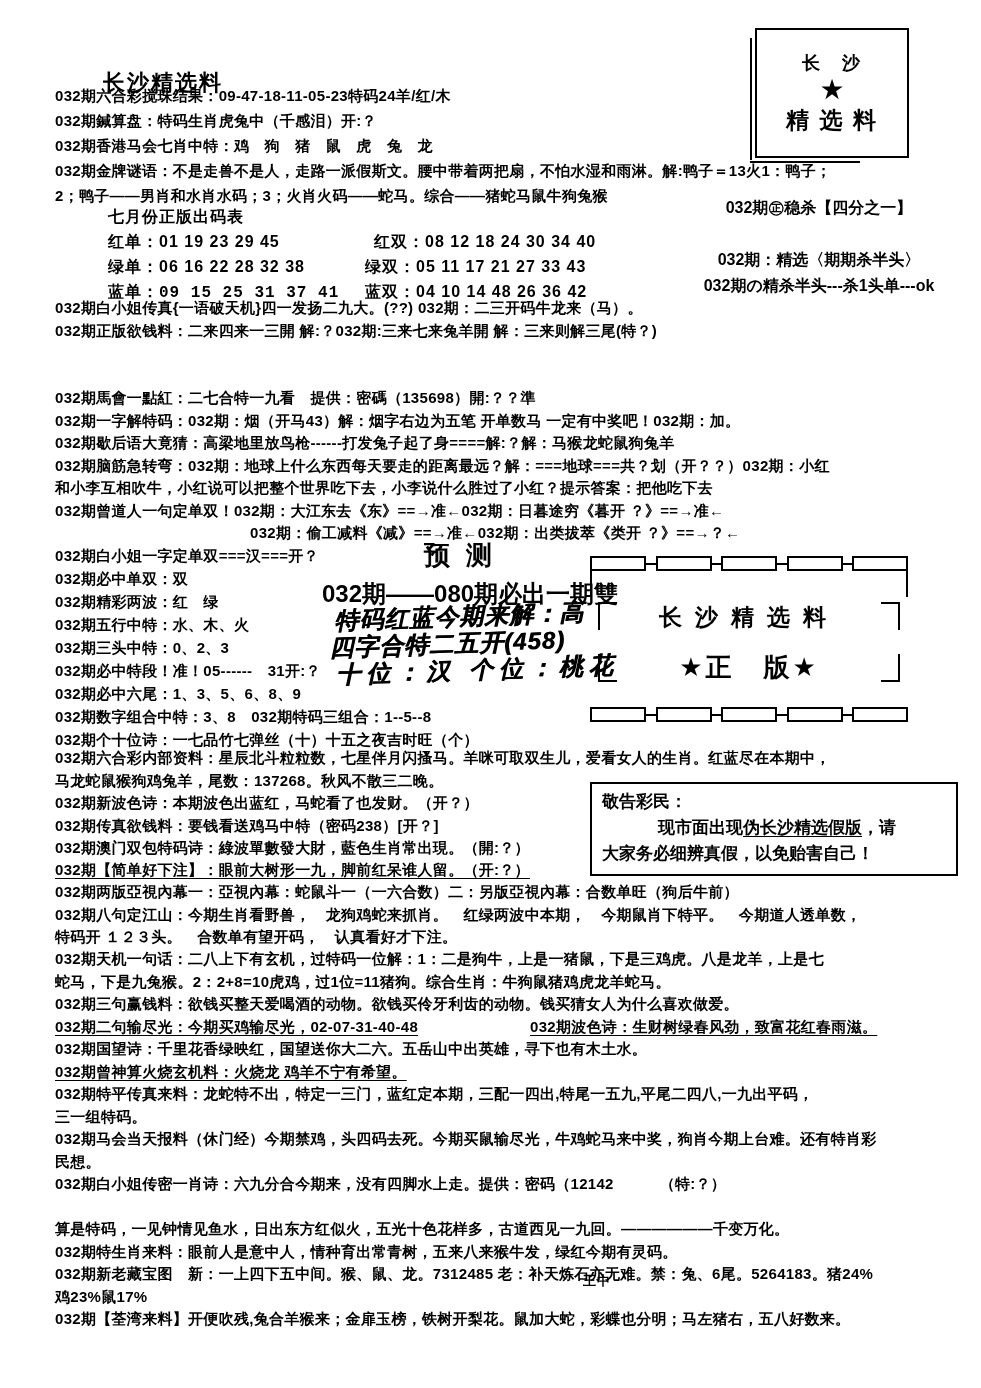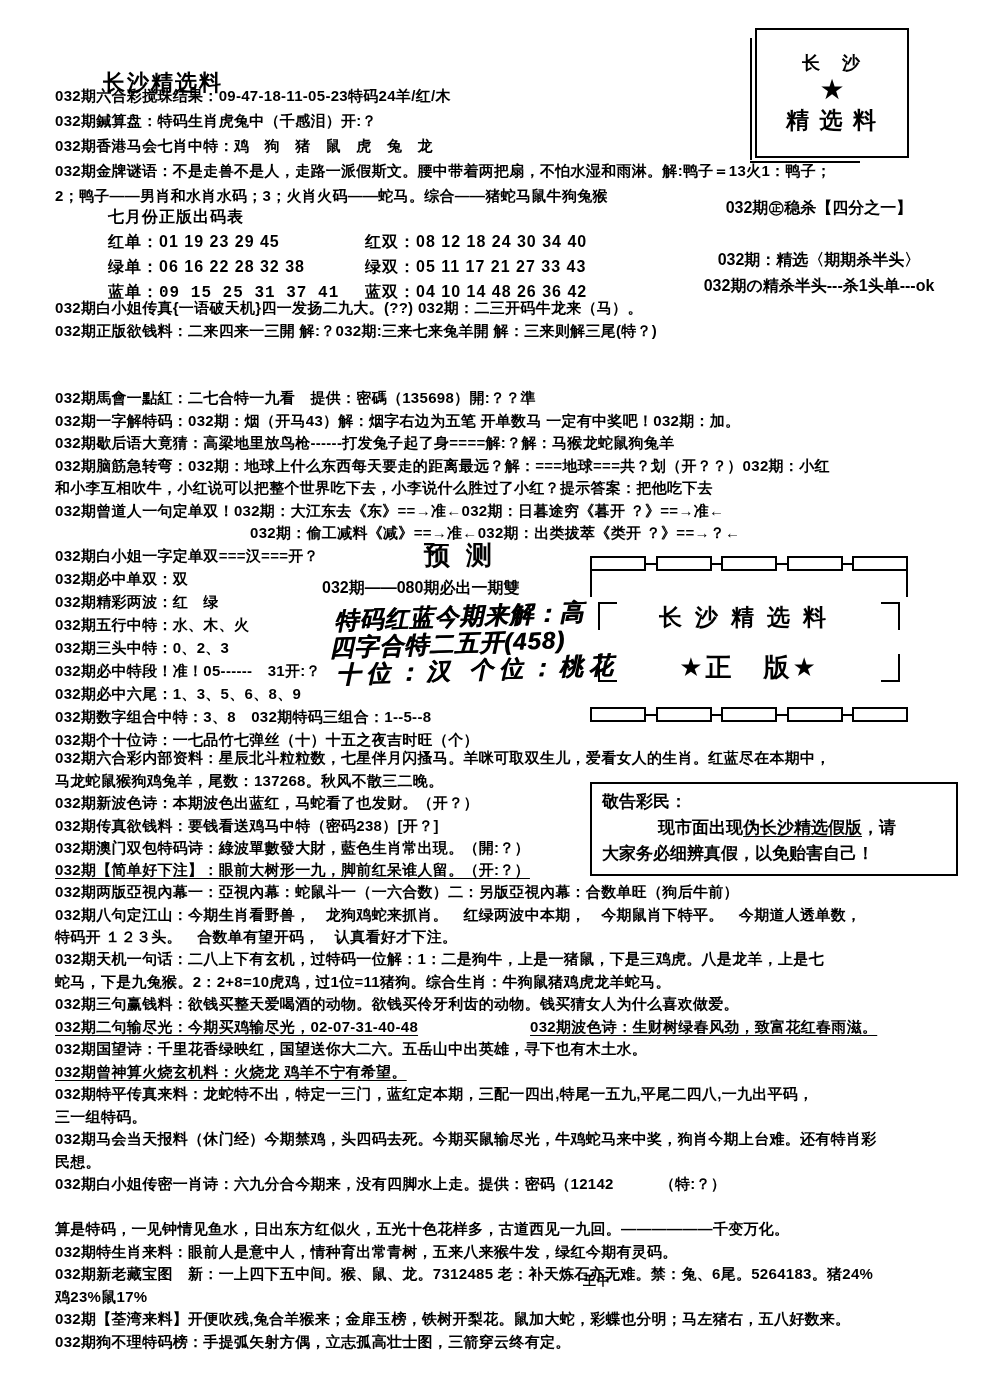--- a/index.html
+++ b/index.html
@@ -19,21 +19,21 @@
   .logo-box:after{content:""; position:absolute; left:-7px; bottom:-7px; width:110px; border-bottom:2px solid #000;}
   .logo-top{font-size:18px; letter-spacing:2px;}
   .logo-star{font-size:28px; line-height:30px;}
   .logo-bottom{font-size:23px; letter-spacing:2px;}
   
   .tbl-cell{position:absolute; font-size:16px; white-space:nowrap; letter-spacing:1px;}
   
   .kill{position:absolute; left:630px; width:378px; text-align:center; font-size:16px; white-space:nowrap;}
   
   .forecast{position:absolute; left:424px; top:538px; font-size:26px; letter-spacing:16px; white-space:nowrap;}
-  .period{position:absolute; left:322px; top:578px; font-size:16px; white-space:nowrap;}
+  .period{position:absolute; left:322px; top:578px; font-size:24px; white-space:nowrap;}
   .brush{position:absolute; left:335px; top:602px; font-size:24px; line-height:27px; font-style:italic;
     transform:rotate(-2deg); white-space:nowrap; letter-spacing:1px; text-shadow:0.6px 0 #000;}
   
   .stamp{position:absolute; left:590px; top:556px; width:318px; height:166px;}
   .rect-row{position:absolute; left:0; right:0; height:15px;}
   .rect-row .row-line{position:absolute; left:2px; right:2px; top:7px; border-top:2px solid #000;}
   .rect-row .cells{position:absolute; left:0; right:0; top:0; display:flex; justify-content:space-between;}
   .rect{width:52px; height:11px; border:2px solid #000; background:#fff;}
   .rr-top{top:0;}
   .rr-bottom{bottom:0;}
@@ -65,21 +65,21 @@
   <div class="doc-title">长沙精选料</div>
 
   <div class="ln" style="top:86px">032期六合彩搅珠结果：09-47-18-11-05-23特码24羊/红/木</div>
   <div class="ln" style="top:111px">032期鍼算盘：特码生肖虎兔中（千感泪）开:？</div>
   <div class="ln" style="top:136px">032期香港马会七肖中特：鸡　狗　猪　鼠　虎　兔　龙</div>
   <div class="ln" style="top:161px">032期金牌谜语：不是走兽不是人，走路一派假斯文。腰中带着两把扇，不怕水湿和雨淋。解:鸭子＝13火1：鸭子；</div>
   <div class="ln" style="top:186px">2；鸭子——男肖和水肖水码；3；火肖火码——蛇马。综合——猪蛇马鼠牛狗兔猴</div>
 
   <div class="tbl-cell" style="left:108px; top:207px;">七月份正版出码表</div>
   <div class="tbl-cell" style="left:108px; top:232px;">红单：01 19 23 29 45</div>
-  <div class="tbl-cell" style="left:365px; top:232px;">红双：08 12 18 24 30 34 40</div>
+  <div class="tbl-cell" style="left:374px; top:232px;">红双：08 12 18 24 30 34 40</div>
   <div class="tbl-cell" style="left:108px; top:257px;">绿单：06 16 22 28 32 38</div>
   <div class="tbl-cell" style="left:365px; top:257px;">绿双：05 11 17 21 27 33 43</div>
   <div class="tbl-cell" style="left:108px; top:282px;font-family:Liberation Mono, monospace;">蓝单：09 15 25 31 37 41</div>
   <div class="tbl-cell" style="left:365px; top:282px;">蓝双：04 10 14 48 26 36 42</div>
 
   <div class="kill" style="top:198px">032期㊣稳杀【四分之一】</div>
   <div class="kill" style="top:250px">032期：精选〈期期杀半头〉</div>
   <div class="kill" style="top:276px">032期の精杀半头---杀1头单---ok</div>
 
   <div class="ln" style="top:298px">032期白小姐传真{一语破天机}四一发扬二九大。(??) 032期：二三开码牛龙来（马）。</div>
@@ -173,15 +173,14 @@
   <div class="ln" style="top:1152px">民想。</div>
   <div class="ln" style="top:1174px">032期白小姐传密一肖诗：六九分合今期来，没有四脚水上走。提供：密码（12142　　　（特:？）</div>
   <div class="ln" style="top:1219px">算是特码，一见钟情见鱼水，日出东方红似火，五光十色花样多，古道西见一九回。——————千变万化。</div>
   <div class="ln" style="top:1242px">032期特生肖来料：眼前人是意中人，情种育出常青树，五来八来猴牛发，绿红今期有灵码。</div>
   <div class="ln" style="top:1264px">032期新老藏宝图　新：一上四下五中间。猴、鼠、龙。7312485 老：补天炼石亦无难。禁：兔、6尾。5264183。猪24%</div>
   <div class="ln" style="top:1287px">鸡23%鼠17%</div>
 
   <div class="wm">王中</div>
 
   <div class="ln" style="top:1309px">032期【荃湾来料】开便吹残,兔合羊猴来；金扉玉榜，铁树开梨花。鼠加大蛇，彩蝶也分明；马左猪右，五八好数来。</div>
-  <div class="ln" style="top:1332px">032期狗不理特码榜：手提弧矢射方偶，立志孤高壮士图，三箭穿云终有定。</div>
 
 </div>
 
 </body></html>

